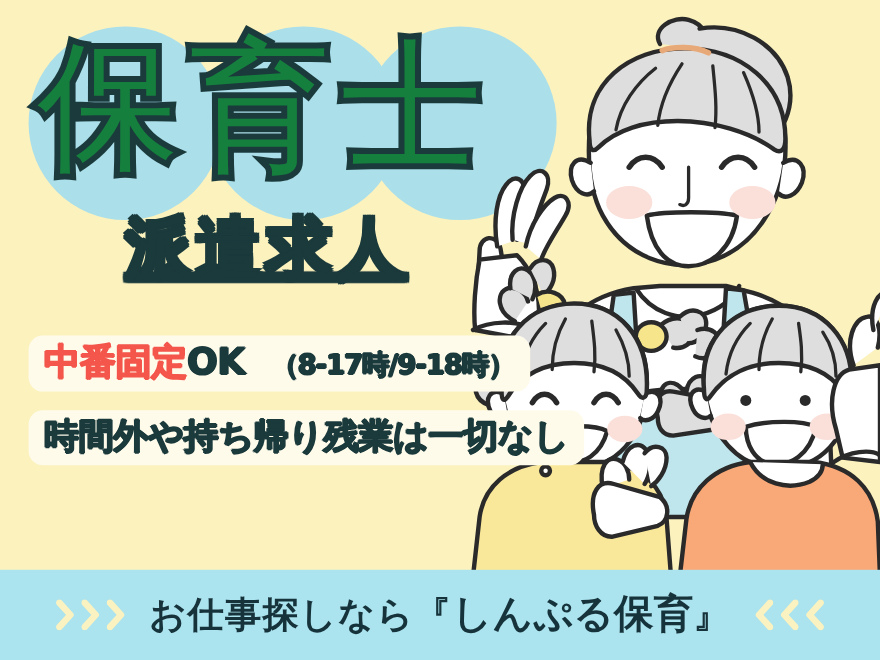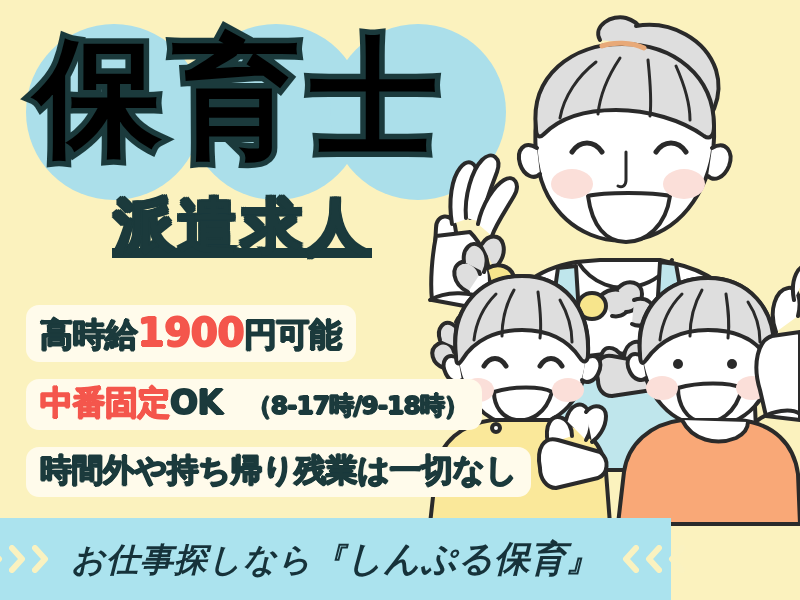--- a/index.html
+++ b/index.html
@@ -31,23 +31,23 @@
   
   .illu { position: absolute; inset: 0; pointer-events: none; }
 
   
   .headline {
     position: absolute;
     left: 34px;
     top: 34px;
     font-size: 128px;
     line-height: 1;
-    font-weight: 700;
+    font-weight: 400;
     letter-spacing: 10px;
-    color: #000000;
+    color: #15803d;
     -webkit-text-stroke: 11px #1B3A3C;
     paint-order: stroke fill;
     white-space: nowrap;
     font-family: "DejaVu Sans", "Liberation Sans", sans-serif;
   }
   .subhead {
     position: absolute;
     left: 114px;
     top: 196px;
     font-size: 60px;
@@ -98,28 +98,27 @@
   }
   .pill .big { font-size: 39px; }
   .pill .small { font-size: 25px; letter-spacing: -1px; margin-left: 24px; }
   .pill.p3 { font-size: 32px; }
 
   
   .banner {
     position: absolute;
     left: 0;
     bottom: 0;
-    width: 671px;
+    width: 800px;
     height: 82px;
     background: #ABE3EE;
     display: flex;
     align-items: center;
     justify-content: center;
     gap: 22px;
-    font-style: italic;
   }
   .chev-group { display: flex; gap: 6px; align-items: center; }
   .chev {
     width: 17px;
     height: 28px;
     display: block;
   }
   .banner-text {
     font-family: "DejaVu Sans", "Liberation Sans", sans-serif;
     font-size: 33px;
@@ -286,23 +285,20 @@
       <path d="M760 390 C752 364 758 340 772 336 L800 332 L800 420 L766 416 Z" fill="#FFFFFF"></path>
       <path d="M758 420 C772 410 792 408 800 414"></path>
     </g>
   </svg>
 
   <div class="headline">保育士</div>
   <div class="subhead">派遣求人</div>
 
   <div class="bullets">
 
-    <div class="pill p1">
-      <span>高時給</span><span class="hl big">1900</span><span>円可能</span>
-    </div>
 
     <div class="pill p2">
       <span class="hl">中番固定</span><span>OK</span><span class="small">（8-17時/9-18時）</span>
     </div>
 
     <div class="pill p3">
       <span>時間外や持ち帰り残業は一切なし</span>
     </div>
 
   </div>

